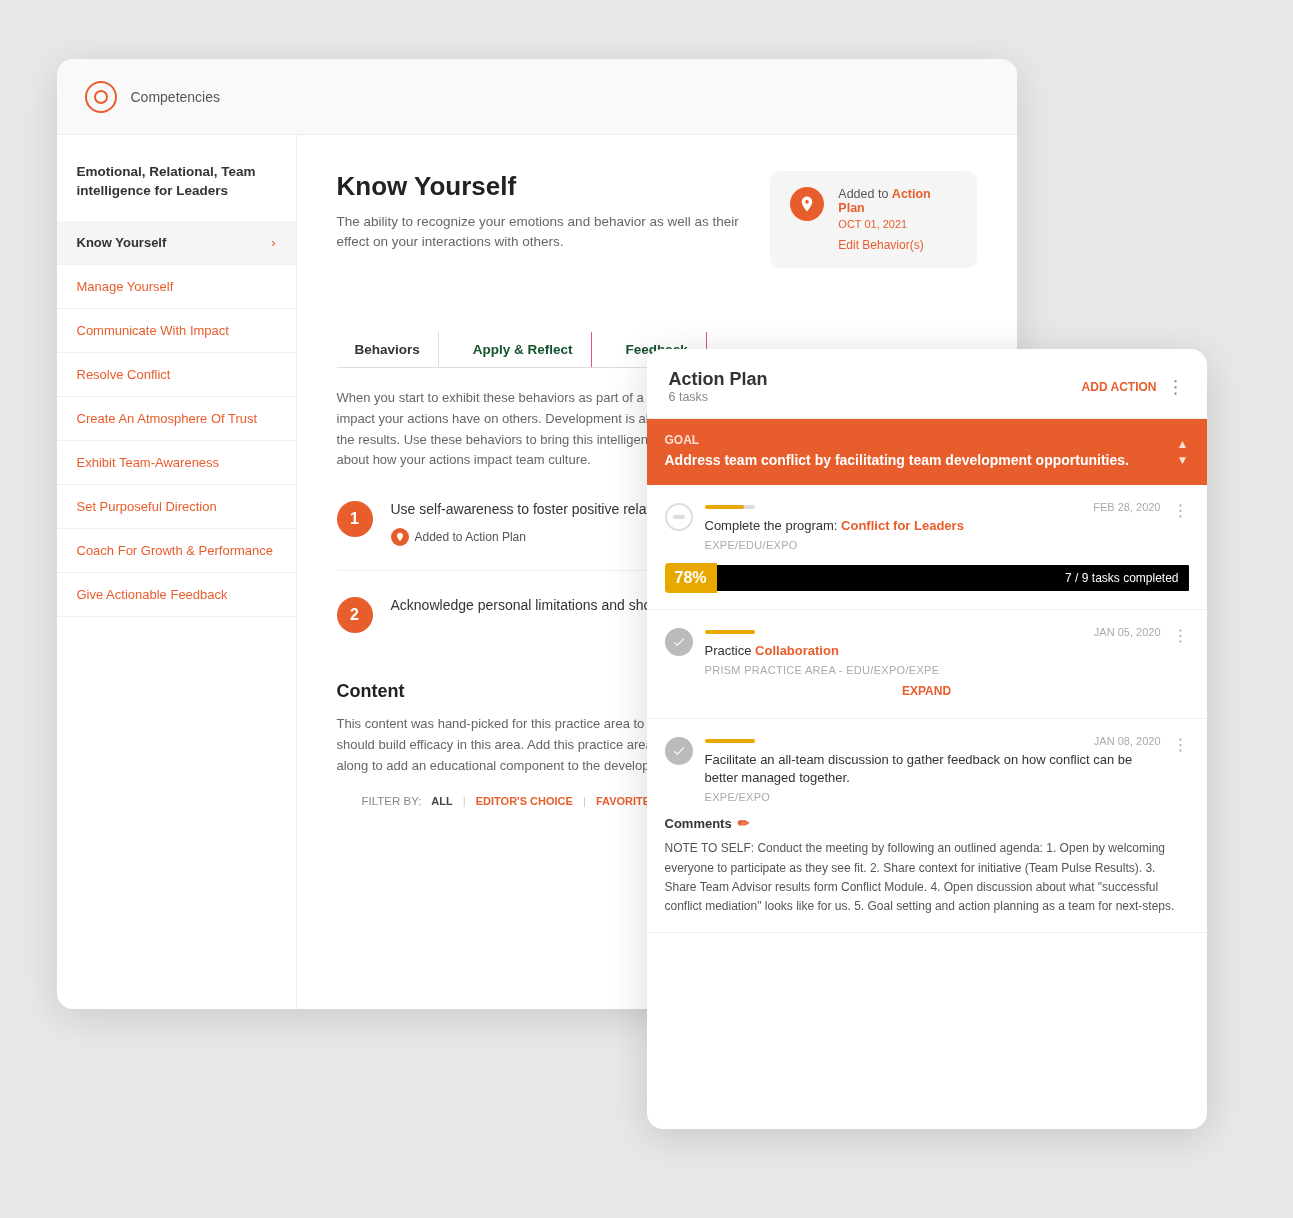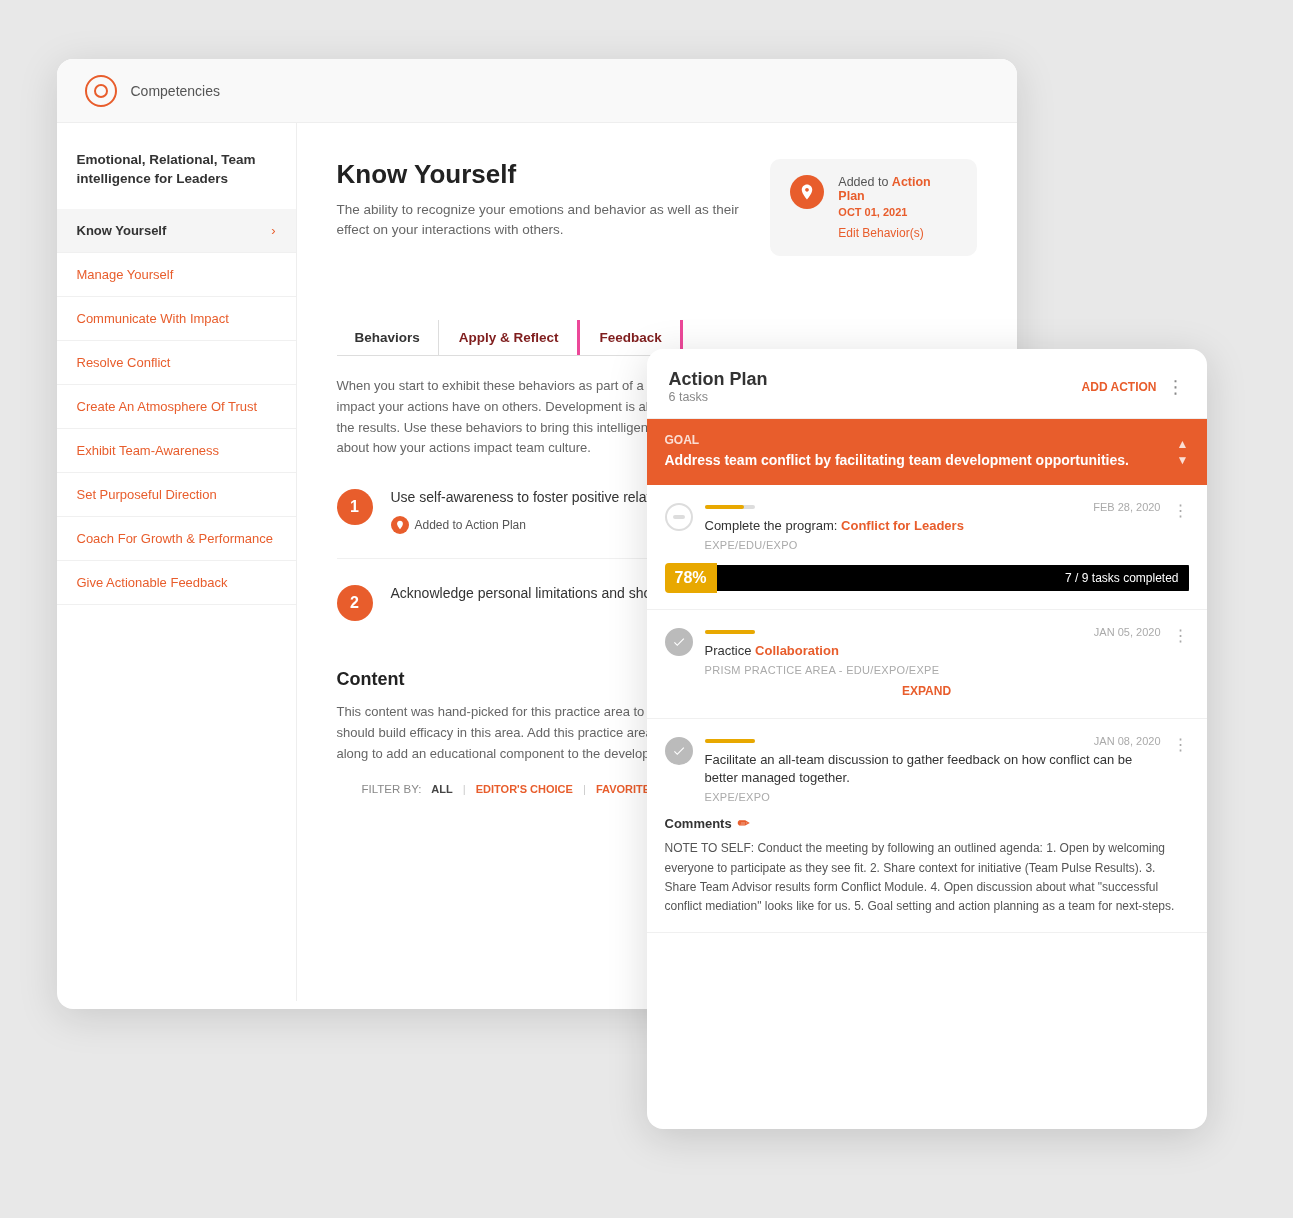--- a/index.html
+++ b/index.html
@@ -37,21 +37,21 @@
       left: 590px;
       width: 560px;
       height: 780px;
       background: #fff;
       border-radius: 16px;
       box-shadow: 0 8px 40px rgba(0,0,0,0.15);
       overflow: hidden;
     }
     
     .header {
-      height: 64px;
+      height: 76px;
       background: #f9f9f9;
       border-bottom: 1px solid #eee;
       display: flex;
       align-items: center;
       padding: 0 28px;
       gap: 14px;
     }
     .header-logo {
       width: 32px;
       height: 32px;
@@ -165,42 +165,42 @@
       color: #555;
     }
     .action-banner-text .link {
       color: #e85d2c;
       font-weight: 600;
     }
     .action-banner-date {
       font-size: 11px;
       color: #e85d2c;
       margin-top: 3px;
-      font-weight: 700;
+      font-weight: 400;
     }
     .action-banner-edit {
       font-size: 12px;
       color: #e85d2c;
       margin-top: 8px;
       cursor: pointer;
     }
     
     .tabs {
       display: flex;
       border-bottom: 1px solid #ddd;
       margin-bottom: 20px;
-      gap: 2px;
+      gap: 16px;
     }
     .tab {
       padding: 10px 18px;
       font-size: 13.5px;
       font-weight: 600;
-      color: #7f1d1d;
+      color: #14532d;
       cursor: pointer;
-      border-right: 3px solid #ec4899;
+      border-right: 1px solid #ec4899;
     }
     .tab:first-child {
       color: #333;
       border-right: 1px solid #ddd;
     }
     .tab-label-behaviors {
       color: #333;
       font-weight: 700;
     }
     

